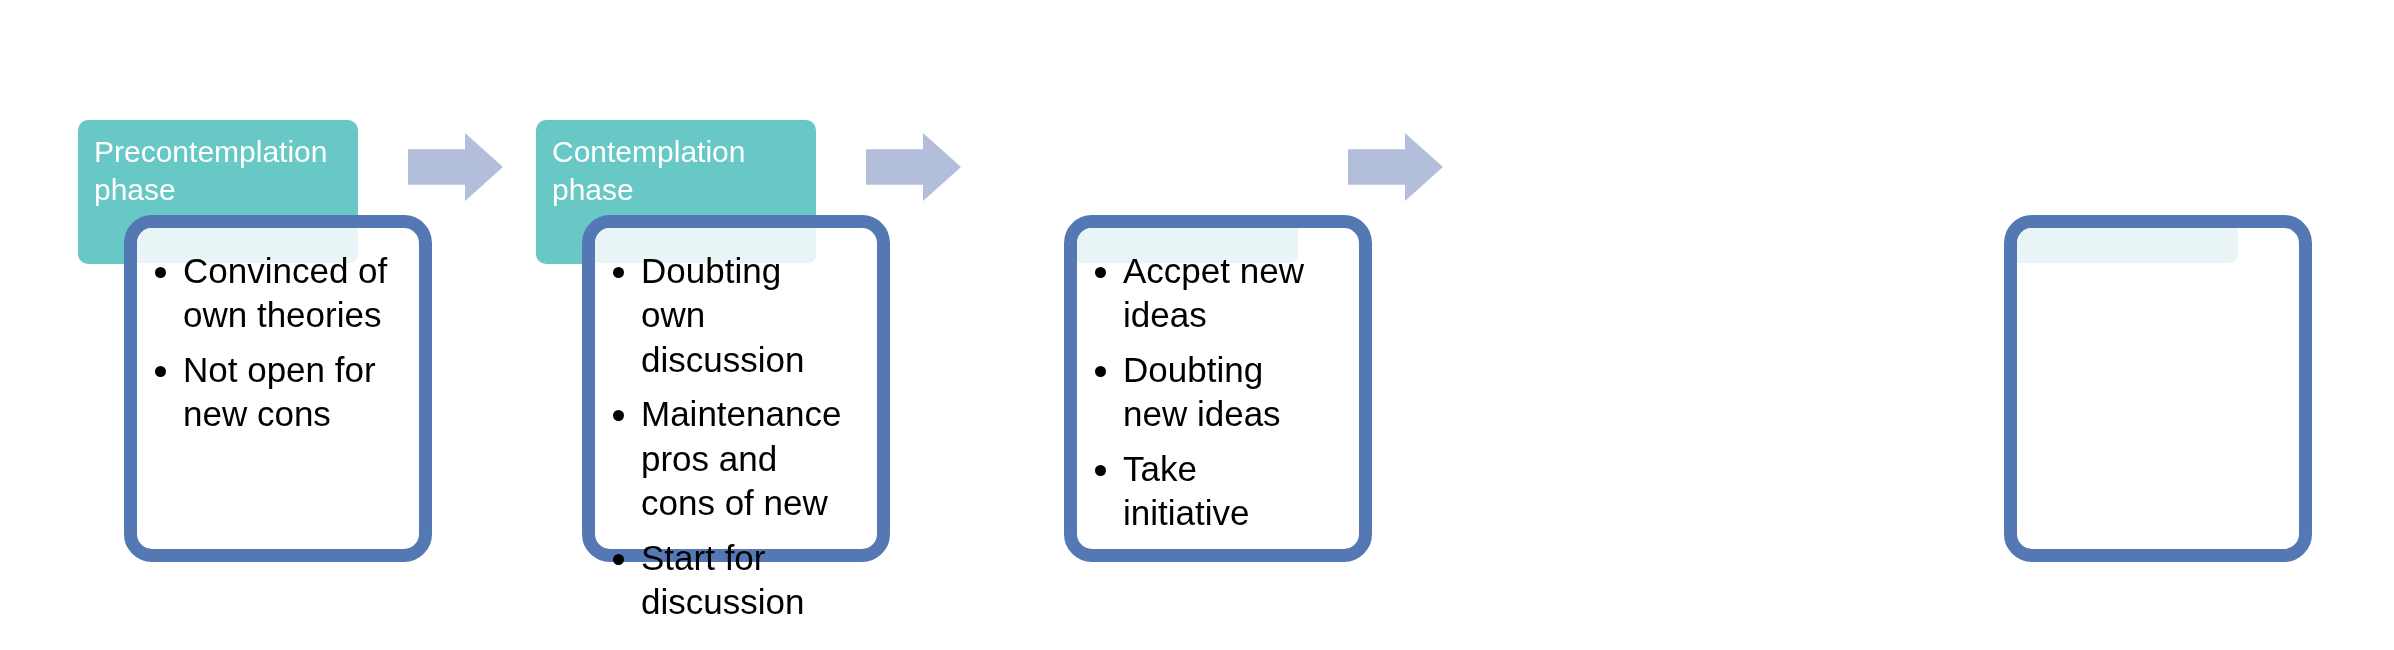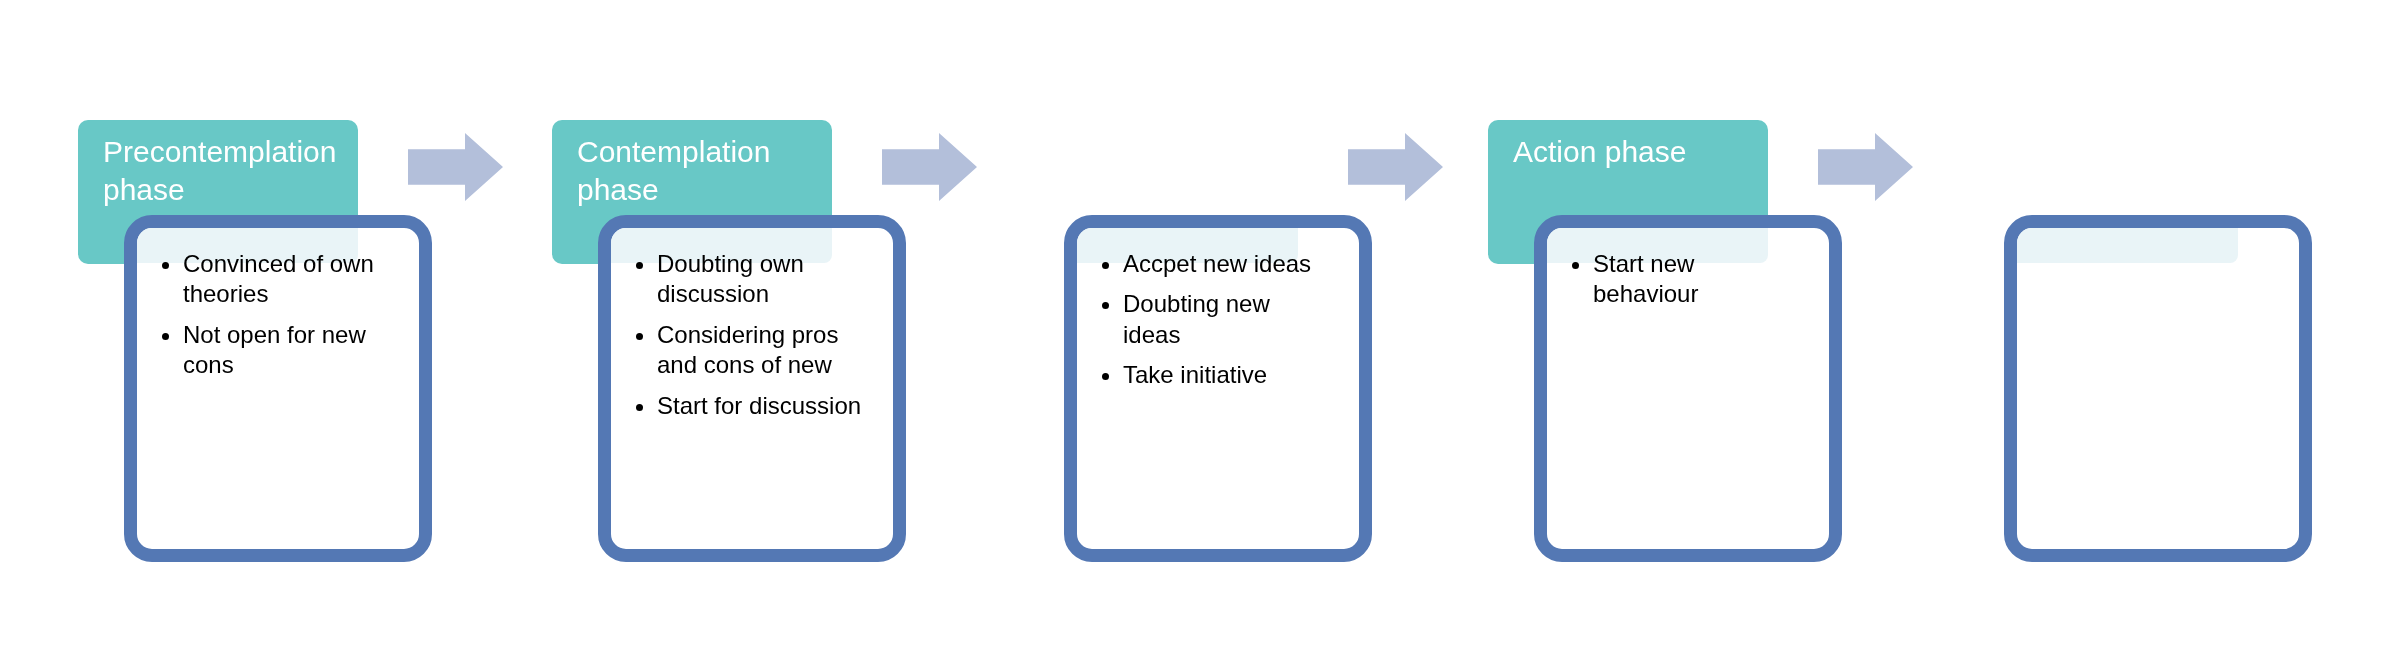--- a/index.html
+++ b/index.html
@@ -34,21 +34,21 @@
     position: absolute;
     left: 0;
     top: 0;
     width: 280px;
     height: 144px;
     background: var(--teal, #68C8C6);
     border-radius: 10px;
     color: var(--text-light, #fff);
     font-size: 30px;
     line-height: 1.28;
-    padding: 13px 25px;
+    padding: 13px 16px;
     z-index: 1;
   }
   .phase-card {
     position: absolute;
     left: 46px;
     top: 95px;
     width: 308px;
     height: 347px;
     background: #FFFFFF;
     border: 13px solid var(--border-blue, #5478B4);
@@ -61,38 +61,38 @@
     top: 0;
     width: 221px;
     height: 35px;
     background: var(--tint, #E9F4F7);
     border-radius: 15px 0 8px 0;
   }
   .phase-bullets {
     position: relative;
     margin: 0;
     padding: 21px 30px 0 46px;
-    font-size: 24px;
+    font-size: 35px;
     line-height: 1.27;
     color: var(--text-dark, #000);
   }
   .phase-bullets li {
     margin-bottom: 10px;
   }
   .flow-arrow {
     position: absolute;
     left: 330px;
     top: 13px;
     width: 95px;
     height: 68px;
     background: var(--arrow, #B3BFDA);
     clip-path: polygon(0 24%, 60% 24%, 60% 0, 100% 50%, 60% 100%, 60% 76%, 0 76%);
   }
   .p0 { left: 78px; }
-  .p1 { left: 552px; }
+  .p1 { left: 536px; }
   .p2 { left: 1018px; }
   .p3 { left: 1488px; }
   .p4 { left: 1958px; }
 </style>
 </head>
 <body>
 
 <div class="diagram">
 
   <div class="phase p0">
@@ -111,50 +111,38 @@
 
   <div class="phase p1">
     <div class="phase-header">
       <span>Contemplation phase</span>
     </div>
     <div class="flow-arrow"></div>
     <div class="phase-card">
       <div class="phase-tint"></div>
       <ul class="phase-bullets">
         <li>Doubting own discussion</li>
-        <li>Considering pros and cons of new</li>
+        <li>Maintenance pros and cons of new</li>
         <li>Start for discussion</li>
       </ul>
     </div>
   </div>
 
   <div class="phase p2">
     <div class="flow-arrow"></div>
     <div class="phase-card">
       <div class="phase-tint"></div>
       <ul class="phase-bullets">
         <li>Accpet new ideas</li>
         <li>Doubting new ideas</li>
         <li>Take initiative</li>
       </ul>
     </div>
   </div>
 
-  <div class="phase p3">
-    <div class="phase-header">
-      <span>Action phase</span>
-    </div>
-    <div class="flow-arrow"></div>
-    <div class="phase-card">
-      <div class="phase-tint"></div>
-      <ul class="phase-bullets">
-        <li>Start new behaviour</li>
-      </ul>
-    </div>
-  </div>
 
   <div class="phase p4">
     <div class="phase-card">
       <div class="phase-tint"></div>
     </div>
   </div>
 
 </div>
 
 </body></html>

